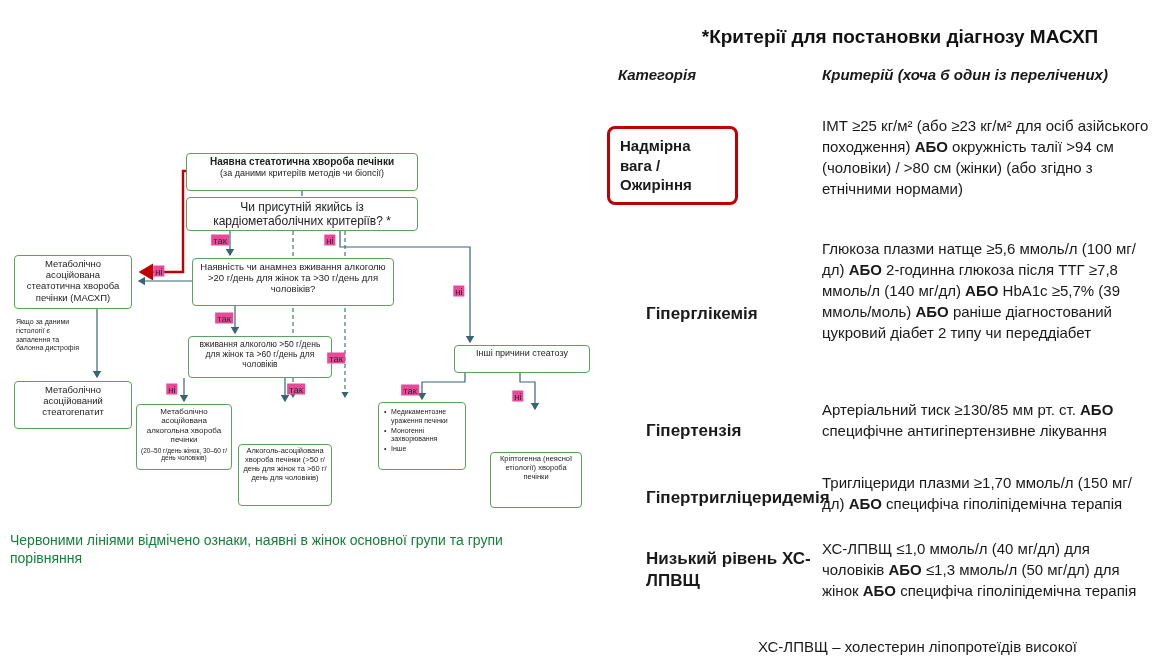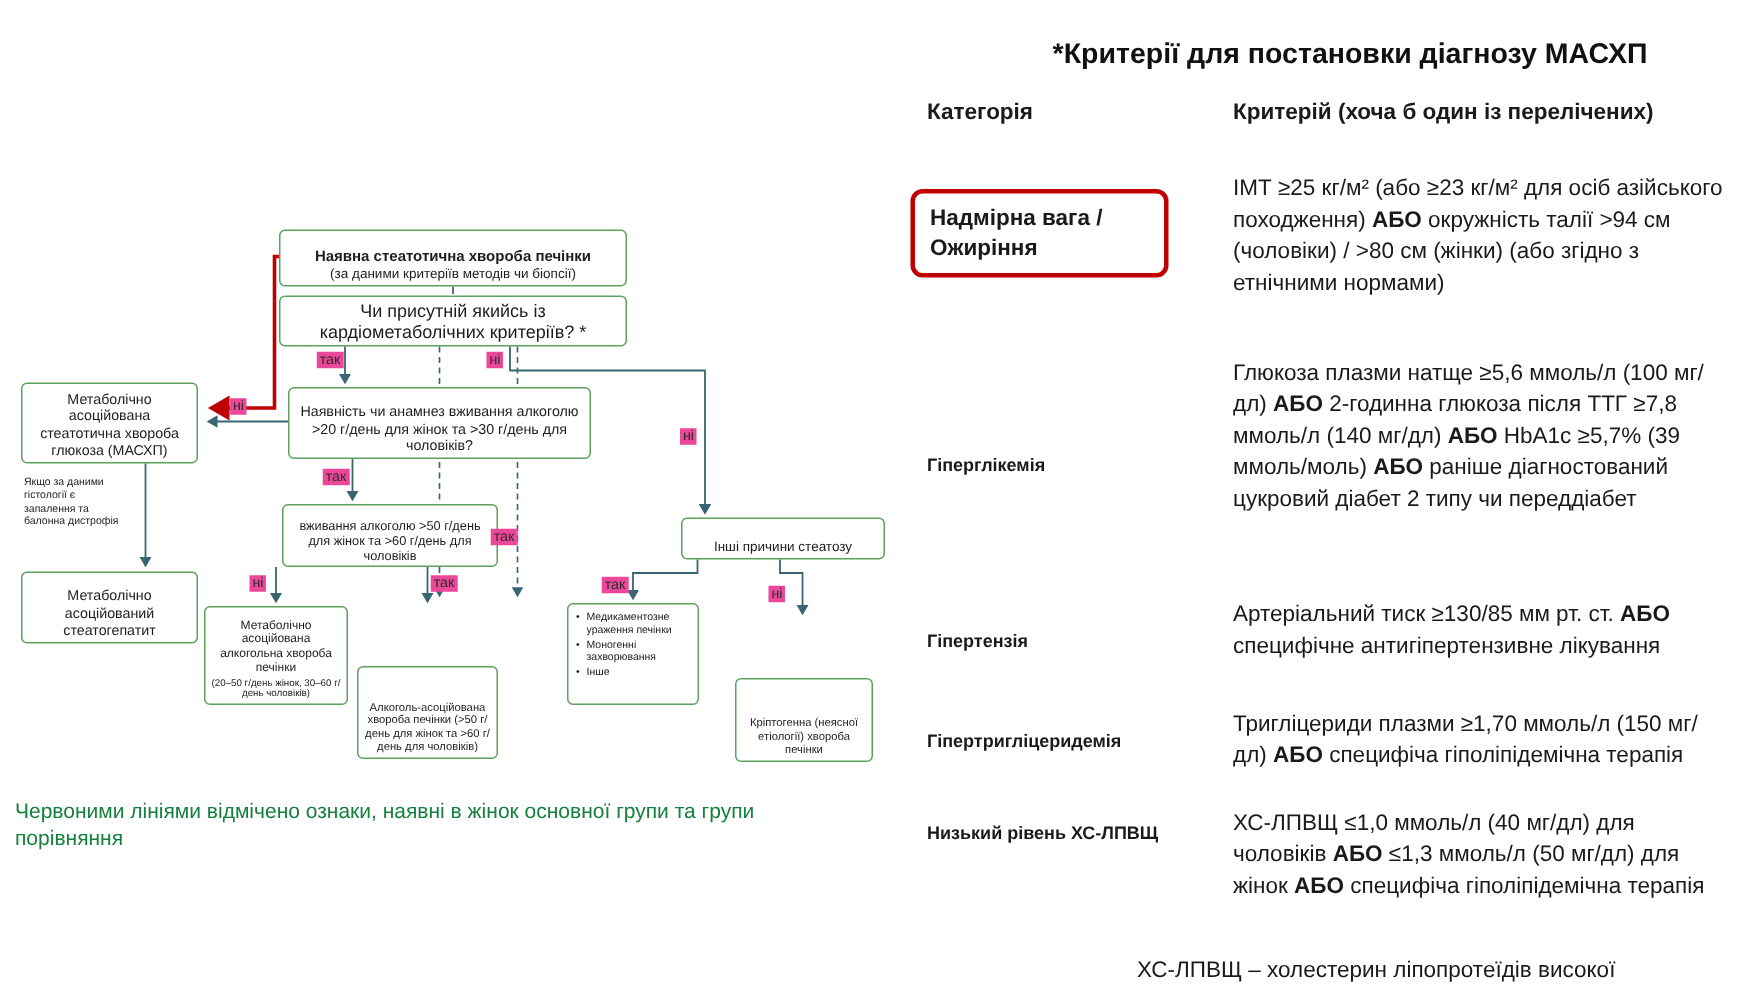--- a/index.html
+++ b/index.html
@@ -1,38 +1,38 @@
 <!DOCTYPE html>
 <html><head>
 <meta charset="utf-8">
 <style>
   html,body{margin:0;padding:0;background:#fff;}
   .page{position:relative;width:1172px;height:672px;background:#fff;overflow:hidden;
         font-family:"Liberation Sans",sans-serif;color:#1a1a1a;}
   .lines-svg{position:absolute;left:0;top:0;width:1172px;height:672px;z-index:0;}
   .fbox{position:absolute;box-sizing:border-box;background:#fff;border:1px solid #5ea05e;
-        border-radius:4px;display:flex;align-items:flex-end;justify-content:center;
+        border-radius:4px;display:flex;align-items:flex-start;justify-content:center;
         text-align:center;padding:2px 4px;z-index:1;line-height:1.18;color:#1d1d1d;}
   .fz10{font-size:12px;} .fz95{font-size:9.5px;} .fz9{font-size:9px;}
   .fz85{font-size:8.5px;} .fz8{font-size:8px;} .fz75{font-size:7.5px;margin-top:40px;}
   .l1{font-weight:700;font-size:10px;} .l2{font-size:9px;}
   .sub{font-size:6.5px;margin-top:2px;}
   .note{position:absolute;z-index:1;font-size:7px;line-height:1.25;text-align:left;color:#1d1d1d;}
   .elbl{position:absolute;z-index:2;font-size:9.5px;color:#2b2b2b;background:#ec4899;
         padding:0 2px;transform:translate(-50%,-50%);}
   .caption{position:absolute;left:10px;top:531px;width:500px;font-size:14px;line-height:1.3;color:#15803d;z-index:1;}
   .etio-list{list-style:none;margin:0;padding:0;text-align:left;font-size:7px;line-height:1.25;}
   .etio-list li{position:relative;padding-left:7px;margin:1px 0;}
   .etio-list li::before{content:"•";position:absolute;left:0;top:0;}
   
   .tbl-title{position:absolute;left:630px;top:26px;width:540px;text-align:center;
              font-size:19px;font-weight:700;color:#111;z-index:1;}
-  .col-h{position:absolute;font-size:15px;font-weight:700;z-index:1;}
-  .cat{position:absolute;font-size:12px;font-weight:700;line-height:1.3;z-index:1;}
-  .cat-box{position:absolute;left:607px;top:126px;width:172px;box-sizing:border-box;
+  .col-h{position:absolute;font-size:15px;font-weight:700;z-index:1;font-style:italic;}
+  .cat{position:absolute;font-size:17px;font-weight:700;line-height:1.3;z-index:1;margin-left:28px;}
+  .cat-box{position:absolute;left:607px;top:126px;width:131px;box-sizing:border-box;
            border:3px solid #c00000;border-radius:8px;padding:7px 10px;
            font-size:15px;font-weight:700;line-height:1.3;z-index:1;background:#fff;}
   .crit{position:absolute;left:822px;width:332px;font-size:15px;line-height:21px;z-index:1;}
   .b{font-weight:700;}
   .footnote{position:absolute;left:758px;top:638px;font-size:15px;z-index:1;}
 </style>
 </head>
 <body>
 
 <div class="page">
@@ -70,21 +70,21 @@
 
   <div class="fbox fz10" style="left:186px;top:197px;width:232px;height:34px">
     <span>Чи присутній якийсь із кардіометаболічних критеріїв? *</span>
   </div>
 
   <div class="fbox fz95" style="left:192px;top:258px;width:202px;height:48px">
     <span>Наявність чи анамнез вживання алкоголю &gt;20 г/день для жінок та &gt;30 г/день для чоловіків?</span>
   </div>
 
   <div class="fbox fz95" style="left:14px;top:255px;width:118px;height:54px">
-    <span>Метаболічно асоційована стеатотична хвороба глюкоза (МАСХП)</span>
+    <span>Метаболічно асоційована стеатотична хвороба печінки (МАСХП)</span>
   </div>
 
   <div class="note" style="left:16px;top:318px;width:66px">
     <span>Якщо за даними гістології є запалення та балонна дистрофія</span>
   </div>
 
   <div class="fbox fz95" style="left:14px;top:381px;width:118px;height:48px">
     <span>Метаболічно асоційований стеатогепатит</span>
   </div>
 

